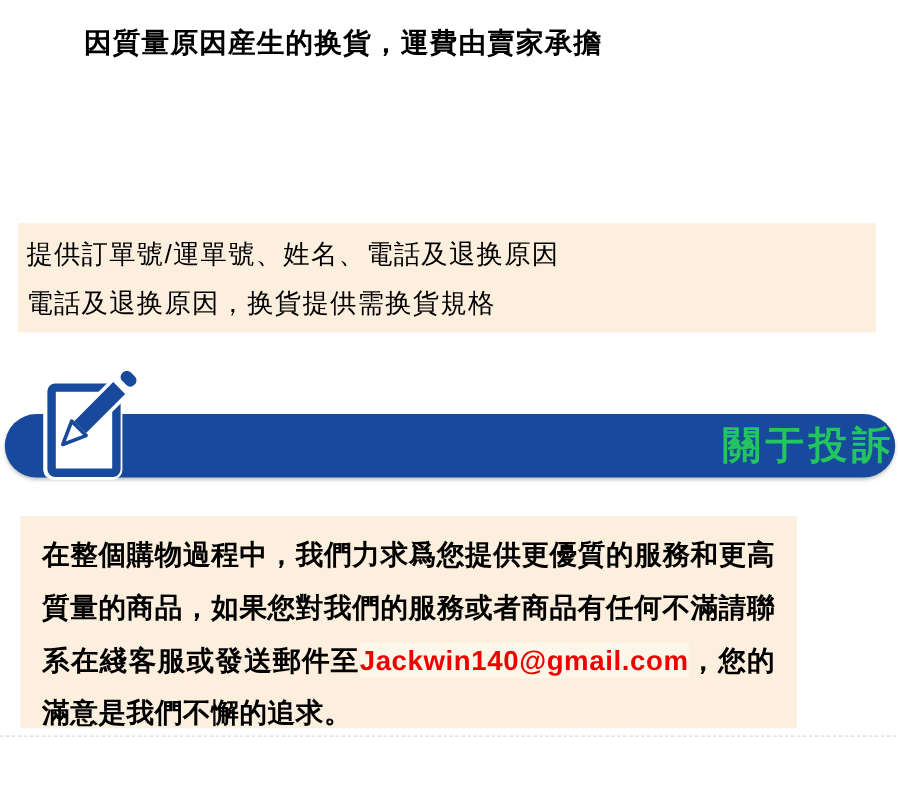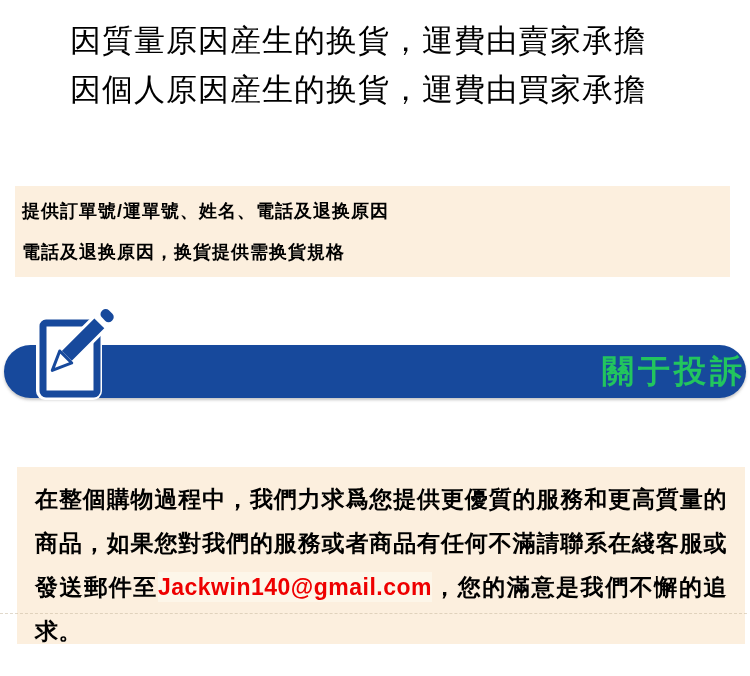--- a/index.html
+++ b/index.html
@@ -6,39 +6,39 @@
   .page{
     position:relative;
     width:750px;height:676px;
     background:#fff;
     font-family:"Liberation Sans", sans-serif;
     color:#000;
     overflow:hidden;
   }
   .policy-line{
     position:absolute;left:70px;
-    font-size:31px;font-weight:400;letter-spacing:1px;
+    font-size:23px;font-weight:700;letter-spacing:1px;
     white-space:nowrap;
   }
   .policy-line.l1{top:20px;}
   .policy-line.l2{top:69px;}
   .section-heading{
     position:absolute;left:20px;top:134px;
     font-size:30px;font-weight:bold;
     color:var(--accent_blue);
     letter-spacing:1px;white-space:nowrap;
   }
   .note-panel{
     position:absolute;left:15px;top:186px;
     width:715px;height:91px;
     background:var(--panel_beige);
   }
   .note-panel .note-line{
     margin:0;padding-left:7px;
-    font-size:18px;font-weight:700;letter-spacing:1px;
+    font-size:22px;font-weight:400;letter-spacing:1px;
     line-height:41px;white-space:nowrap;
   }
   .note-panel .note-line.first{padding-top:5px;}
   .banner{
     position:absolute;left:4px;top:345px;
     width:742px;height:53px;
     background:var(--accent_blue);
     border-radius:27px;
     box-shadow:0 2px 3px rgba(110,110,110,.4);
   }
@@ -48,25 +48,24 @@
     color:#22c55e;font-size:32px;font-weight:bold;
     letter-spacing:4px;white-space:nowrap;
   }
   .note-icon{
     position:absolute;left:36px;top:302px;
     width:84px;height:100px;
   }
   .note-icon svg{overflow:visible;display:block;}
   .body-panel{
     position:absolute;left:17px;top:430px;
-    width:728px;height:177px;
+    width:647px;height:177px;
     background:var(--panel_beige);
     box-sizing:border-box;
     padding:10px 18px 0 18px;
-    margin-top:37px;
   }
   .body-text{
     margin:0;
     font-size:23px;font-weight:600;
     line-height:44px;letter-spacing:0.5px;
     text-align:justify;
   }
   .email-link{
     color:var(--email_red);
     background:var(--email_highlight);
@@ -77,21 +76,20 @@
     position:absolute;left:0;top:613px;width:747px;height:0;
     border-top:1px dashed rgba(200,185,160,.55);
   }
 </style>
 </head>
 <body>
 
 <div class="page">
 
   <div class="policy-line l1">因質量原因産生的换貨，運費由賣家承擔</div>
-  <div class="policy-line l2">因個人原因産生的换貨，運費由買家承擔</div>
 
 
   <div class="note-panel">
     <p class="note-line first">提供訂單號/運單號、姓名、電話及退换原因</p>
     <p class="note-line">電話及退换原因，换貨提供需换貨規格</p>
   </div>
 
   <div class="banner">
     <div class="banner-title">關于投訴</div>
   </div>

